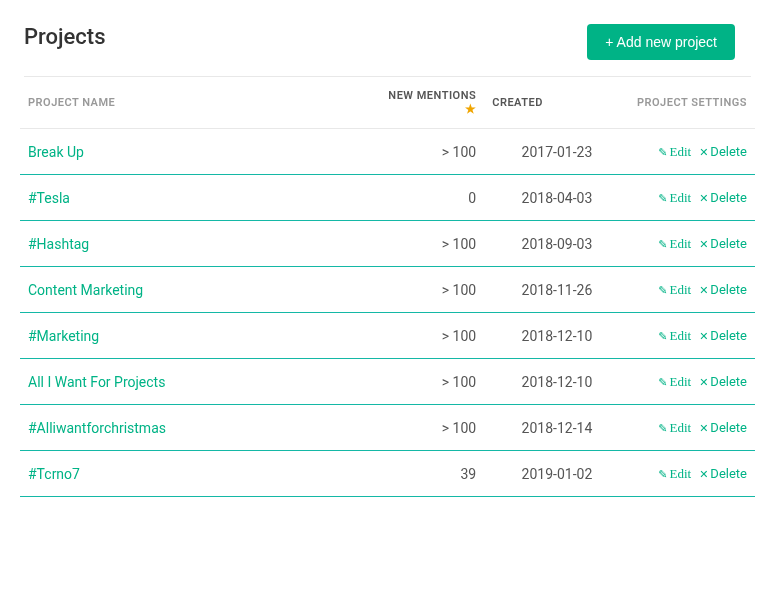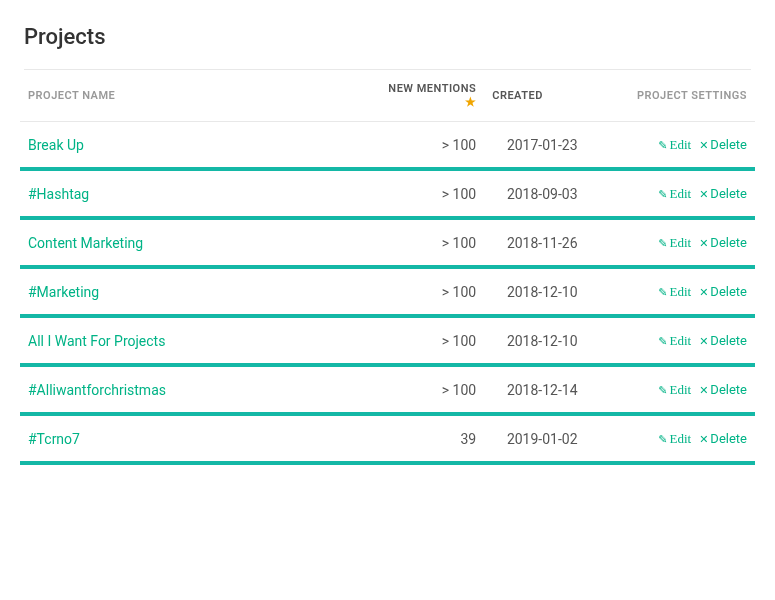--- a/index.html
+++ b/index.html
@@ -85,21 +85,21 @@
       text-align: right;
     }
 
     .star-icon {
       color: #f0a500;
       font-size: 12px;
       margin-left: 3px;
     }
 
     tbody tr {
-      border-bottom: 4px solid #14b8a6;
+      border-bottom: 1px solid #14b8a6;
     }
 
     tbody tr td {
       padding: 14px 8px;
       font-size: 14px;
     }
 
     .project-name-link {
       color: #00b386;
       text-decoration: none;
@@ -110,21 +110,21 @@
       width: 45%;
     }
 
     .col-mentions {
       text-align: right;
       width: 15%;
       color: #555;
     }
 
     .col-created {
-      text-align: center;
+      text-align: right;
       width: 15%;
       color: #555;
     }
 
     .col-settings {
       text-align: right;
       width: 20%;
     }
 
     .action-edit {
@@ -151,20 +151,21 @@
       margin-right: 2px;
     }
   </style>
 </head>
 <body>
 
 <div class="header">
   <div class="header-left">
     <h1>Projects</h1>
   </div>
+  <button class="add-btn">+ Add new project</button>
 </div>
 
 <hr class="divider">
 
 <div class="table-wrapper">
   <table>
     <thead>
       <tr>
         <th class="col-name">
           <span>PROJECT NAME</span>
@@ -182,20 +183,26 @@
       </tr>
     </thead>
     <tbody id="table-body">
     <tr>
           <td class="col-name"><a href="#" class="project-name-link">Break Up</a></td>
           <td class="col-mentions">&gt; 100</td>
           <td class="col-created">2017-01-23</td>
           <td class="col-settings"><a href="#" class="action-edit"><span class="pencil-icon">✎</span>Edit</a><a href="#" class="action-delete"><span class="x-icon">✕</span>Delete</a></td>
         </tr>
         <tr>
+          <td class="col-name"><a href="#" class="project-name-link">#Tesla</a></td>
+          <td class="col-mentions">0</td>
+          <td class="col-created">2018-04-03</td>
+          <td class="col-settings"><a href="#" class="action-edit"><span class="pencil-icon">✎</span>Edit</a><a href="#" class="action-delete"><span class="x-icon">✕</span>Delete</a></td>
+        </tr>
+        <tr>
           <td class="col-name"><a href="#" class="project-name-link">#Hashtag</a></td>
           <td class="col-mentions">&gt; 100</td>
           <td class="col-created">2018-09-03</td>
           <td class="col-settings"><a href="#" class="action-edit"><span class="pencil-icon">✎</span>Edit</a><a href="#" class="action-delete"><span class="x-icon">✕</span>Delete</a></td>
         </tr>
         <tr>
           <td class="col-name"><a href="#" class="project-name-link">Content Marketing</a></td>
           <td class="col-mentions">&gt; 100</td>
           <td class="col-created">2018-11-26</td>
           <td class="col-settings"><a href="#" class="action-edit"><span class="pencil-icon">✎</span>Edit</a><a href="#" class="action-delete"><span class="x-icon">✕</span>Delete</a></td>

